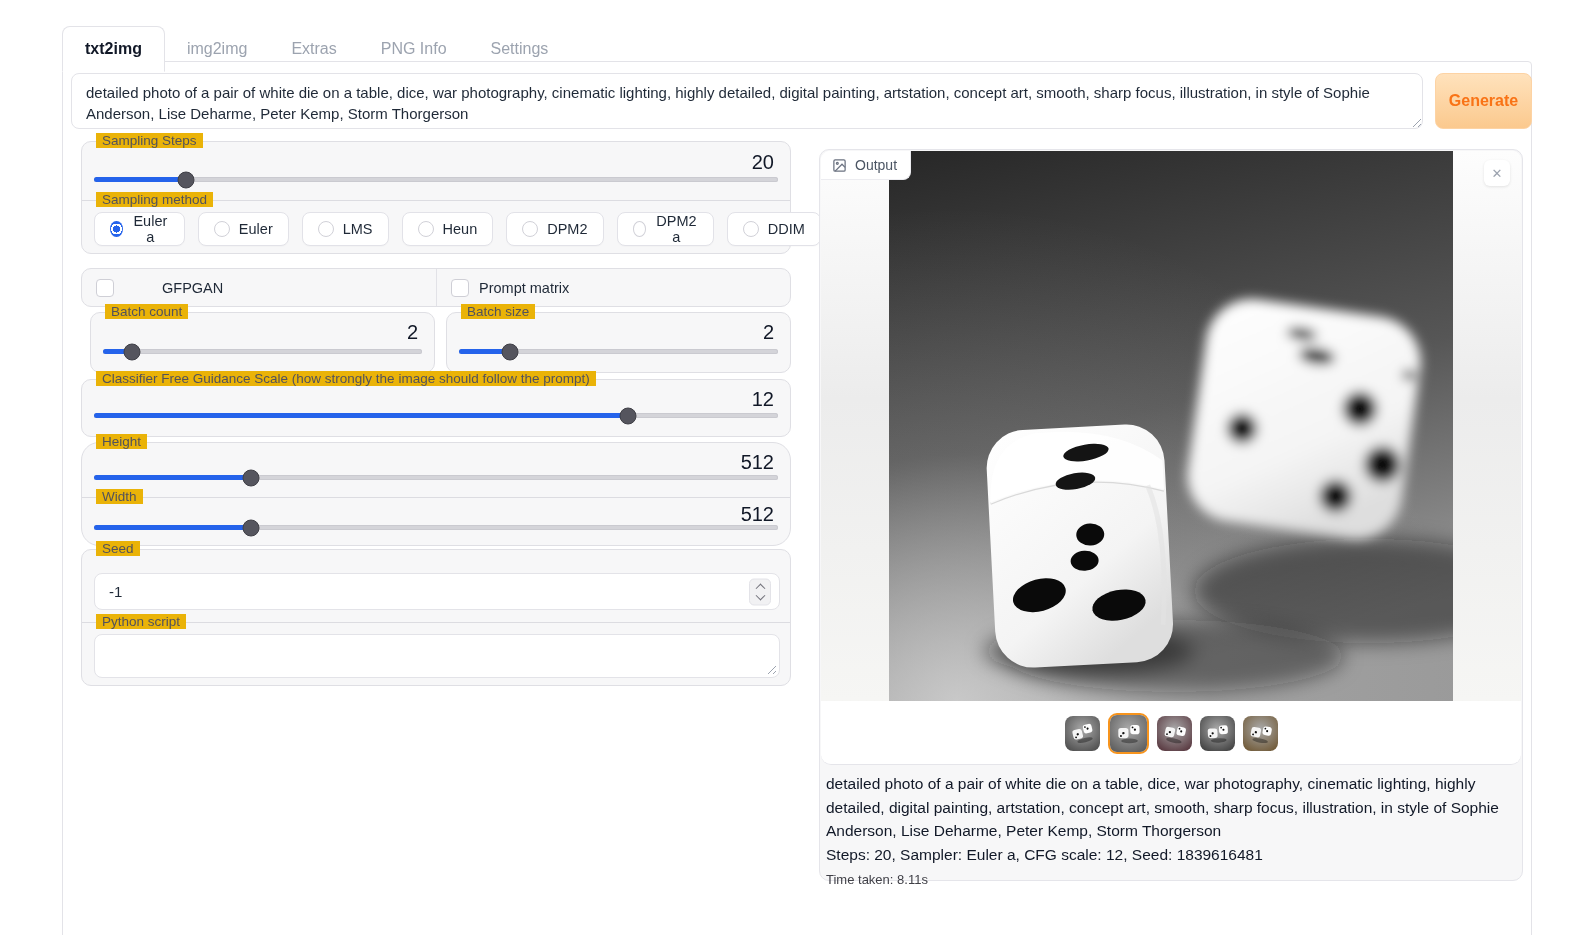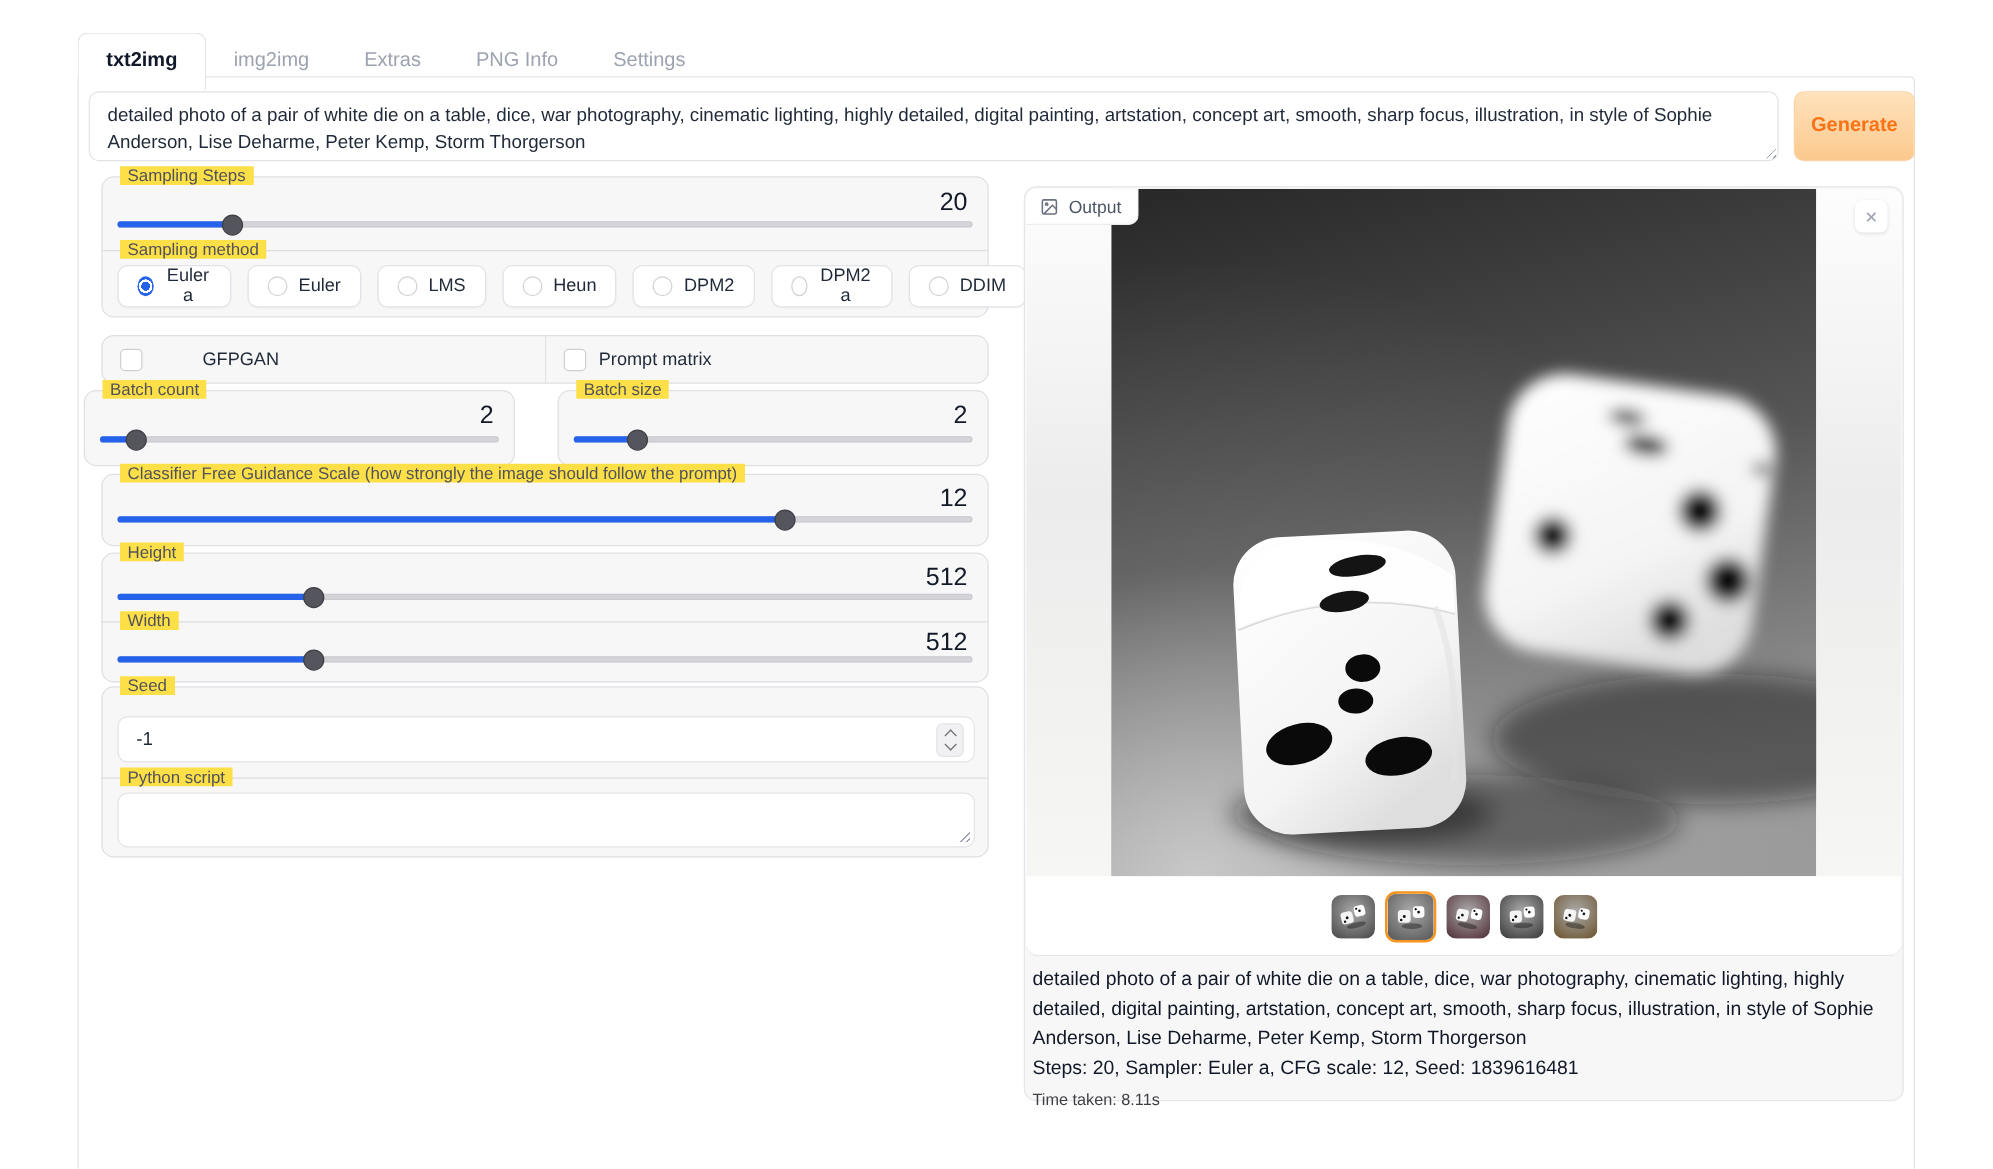--- a/index.html
+++ b/index.html
@@ -14,21 +14,21 @@
 
   
   .container { position:absolute; left:62px; top:61px; width:1470px; height:906px; background:#fff; border:1px solid #e3e3e8; border-radius:0 4px 4px 4px; }
 
   
   .prompt-box { position:absolute; left:8px; top:11px; width:1352px; height:56px; background:#fff; border:1px solid #e3e3e8; border-radius:8px; padding:8px 14px; font-size:15px; line-height:21px; color:#1f2937; overflow:hidden; }
   .gen-btn { position:absolute; left:1372px; top:11px; width:97px; height:56px; border:1px solid #fdd3a4; border-radius:8px; background:linear-gradient(180deg,#ffe2bc 0%,#fbc98e 100%); color:#f97316; font-weight:700; font-size:16px; display:flex; align-items:center; justify-content:center; cursor:pointer; }
 
   
   .box { position:absolute; background:#f7f7f8; border:1px solid #dfdfe4; border-radius:10px; }
-  .legend { position:absolute; top:-9px; left:14px; background:#fde047; padding:0 6px; font-size:13.5px; color:#52525b; white-space:nowrap; }
+  .legend { position:absolute; top:-9px; left:14px; background:#eab308; padding:0 6px; font-size:13.5px; color:#52525b; white-space:nowrap; }
   .divider { position:absolute; left:0; right:0; border-top:1px solid #dcdce1; }
   .divider .legend { top:-9px; }
   .val { position:absolute; right:16px; font-size:20px; color:#111827; }
 
   
   .slider { position:absolute; height:5px; background:#d4d4d9; border-radius:3px; box-shadow:inset 0 0 0 1px #cacad0; cursor:pointer; }
   .slider .fill { position:absolute; left:0; top:0; bottom:0; width:var(--p); background:#2563eb; border-radius:3px; }
   .slider .knob { position:absolute; left:var(--p); top:50%; transform:translate(-50%,-50%); width:17px; height:17px; background:#55555e; border:1px solid #3f3f46; border-radius:50%; }
 
   
@@ -132,21 +132,21 @@
       <div class="check-cell" style="left:0;width:355px;border-right:1px solid #e2e2e7;gap:48px;">
         <span class="checkbox"></span>
         <span>GFPGAN</span>
       </div>
       <div class="check-cell" style="left:355px;right:0;">
         <span class="checkbox"></span>
         <span>Prompt matrix</span>
       </div>
     </div>
 
-    <div class="box" style="left:4px;top:250px;width:345px;height:61px;">
+    <div class="box" style="left:27px;top:250px;width:345px;height:61px;">
       <span class="legend">Batch count</span>
       <span class="val" style="top:8px;">2</span>
       <div class="slider" style="left: 12px; right: 12px; top: 36px; --p: 9%;">
         <div class="fill"></div>
         <div class="knob"></div>
       </div>
     </div>
 
     <div class="box" style="left:383px;top:250px;width:345px;height:61px;">
       <span class="legend">Batch size</span>
@@ -159,21 +159,21 @@
 
     <div class="box" style="left:18px;top:317px;width:710px;height:58px;">
       <span class="legend">Classifier Free Guidance Scale (how strongly the image should follow the prompt)</span>
       <span class="val" style="top:8px;">12</span>
       <div class="slider" style="left: 12px; right: 12px; top: 33px; --p: 78%;">
         <div class="fill"></div>
         <div class="knob"></div>
       </div>
     </div>
 
-    <div class="box" style="left:18px;top:380px;width:710px;height:104px;">
+    <div class="box" style="left:18px;top:380px;width:710px;height:104px;border-radius:18px;">
       <span class="legend">Height</span>
       <span class="val" style="top:8px;">512</span>
       <div class="slider" style="left: 12px; right: 12px; top: 32px; --p: 23%;">
         <div class="fill"></div>
         <div class="knob"></div>
       </div>
       <div class="divider" style="top:54px;">
         <span class="legend">Width</span>
       </div>
       <span class="val" style="top:60px;">512</span>

